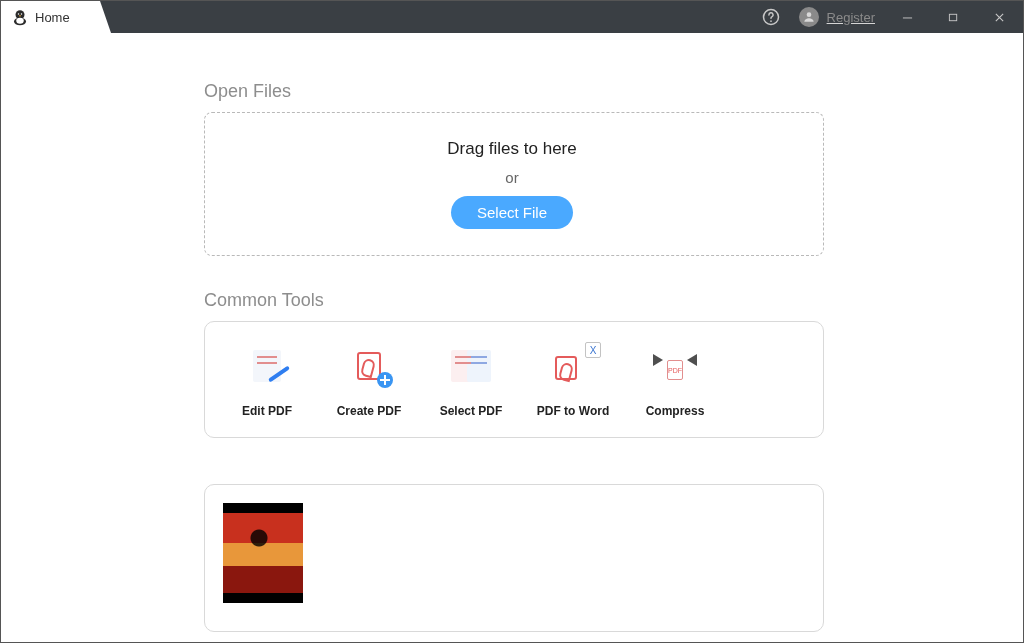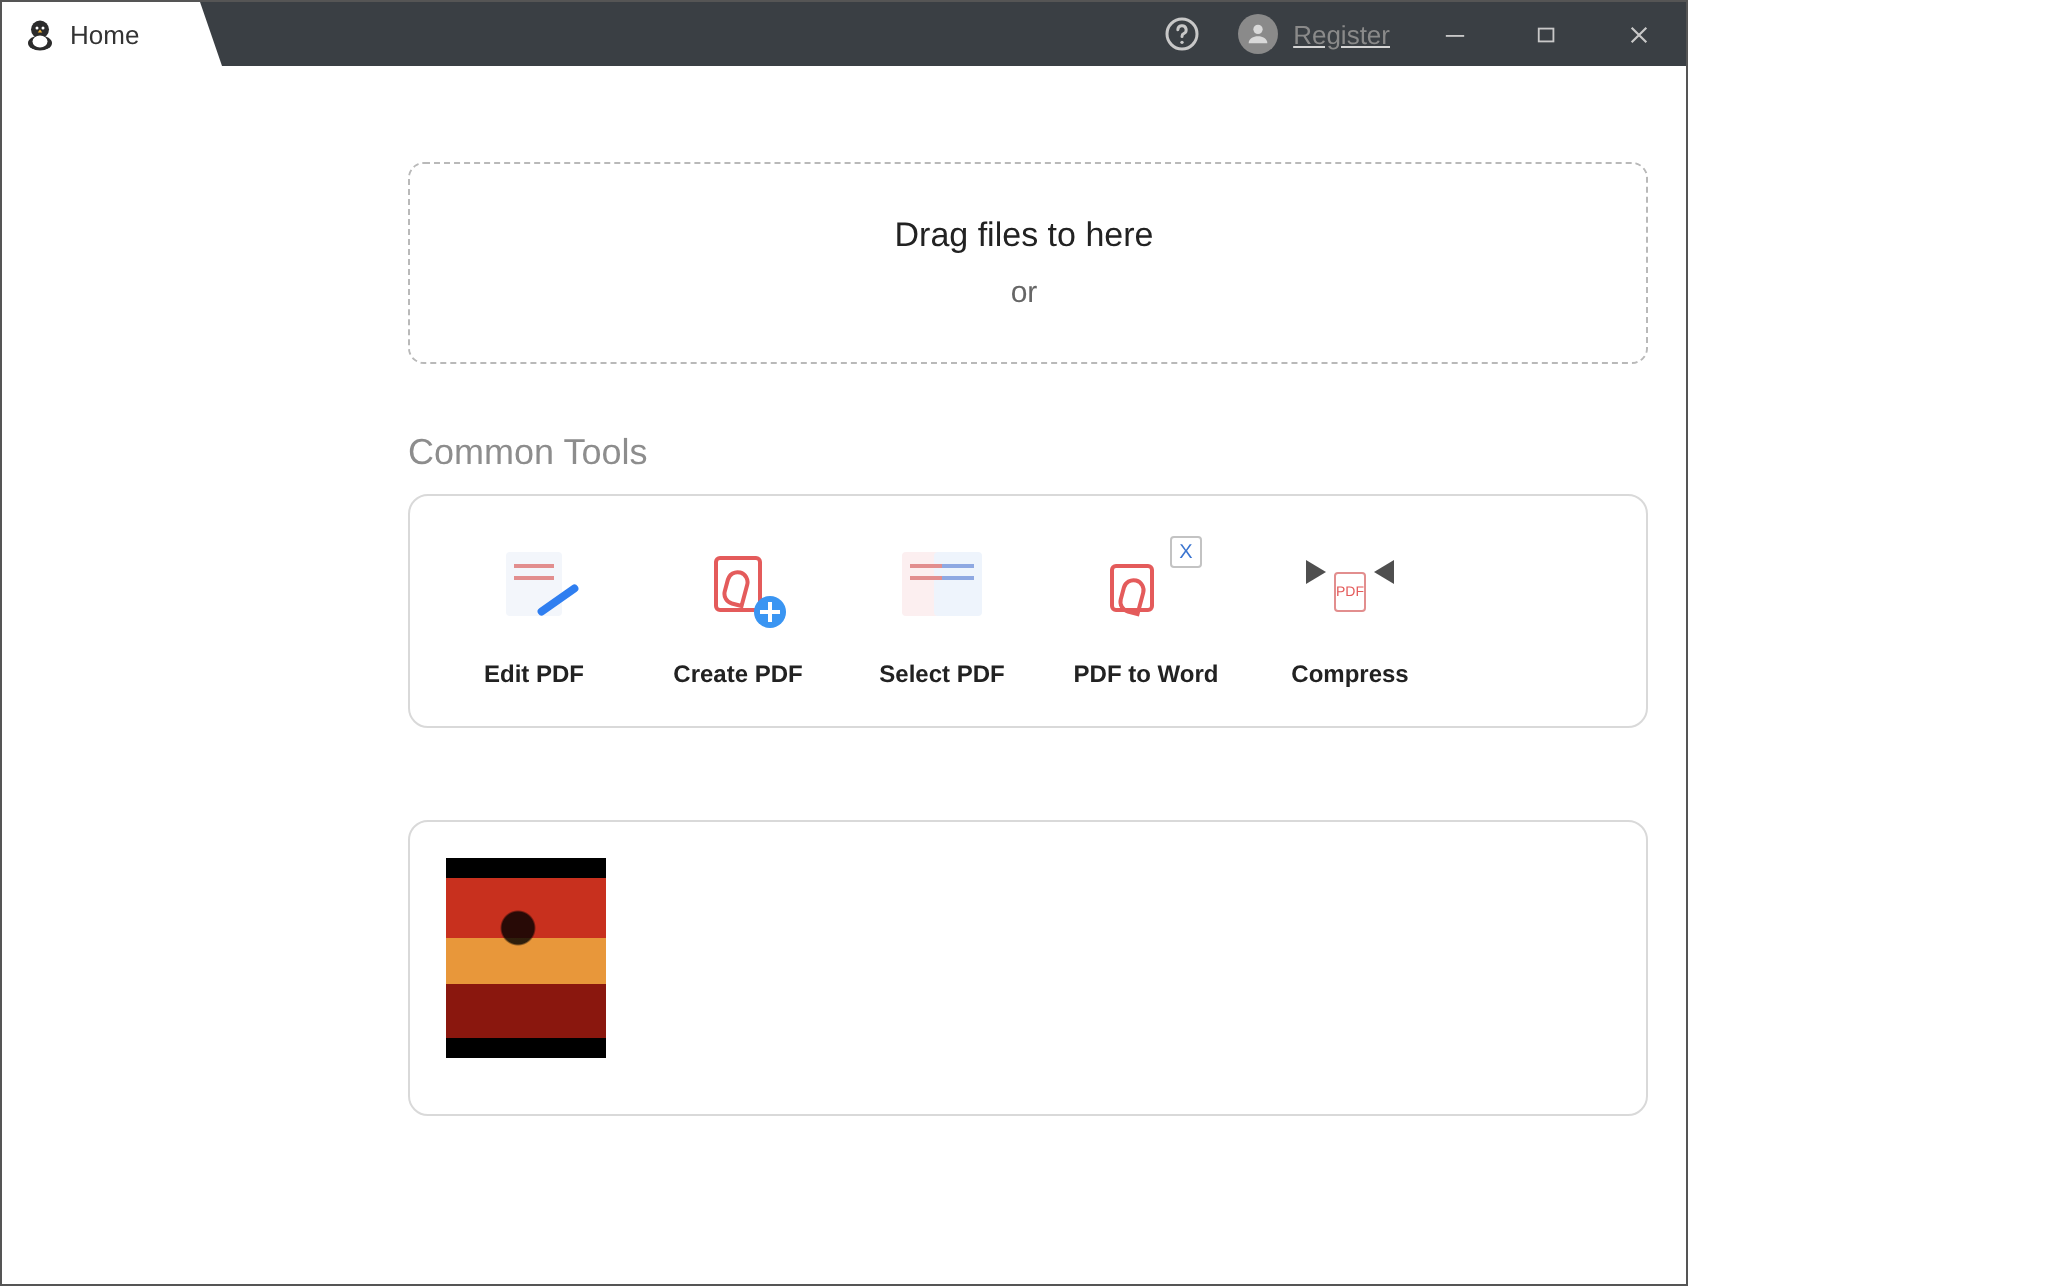--- a/index.html
+++ b/index.html
@@ -1,17 +1,17 @@
 <!DOCTYPE html>
 <html><head>
 <meta charset="utf-8">
 <style>
   * { box-sizing: border-box; margin: 0; padding: 0; }
   html, body { width: 1024px; height: 643px; font-family: "Segoe UI", Arial, sans-serif; background: #fff; overflow: hidden; }
-  .window { width: 844px; height: 643px; border: 1px solid #555; display: flex; flex-direction: column; background: #fff; }
+  .window { width: 1024px; height: 643px; border: 1px solid #555; display: flex; flex-direction: column; background: #fff; }
   
   .titlebar { height: 32px; background: #3a3f44; display: flex; align-items: stretch; color: #d5d5d5; font-size: 13px; position: relative; }
   .tab-home { width: 110px; background: #fff; color: #333; display: flex; align-items: center; gap: 6px; padding-left: 10px; position: relative; clip-path: polygon(0 0, 90% 0, 100% 100%, 0 100%); }
   .penguin-icon { width: 18px; height: 18px; }
   .tab-doc { width: 280px; background: #2b2f33; color: #ddd; display: flex; align-items: center; justify-content: center; font-size: 14px; }
   .titlebar-spacer { flex: 1; }
   .titlebar-right { display: flex; align-items: center; gap: 18px; padding-right: 10px; text-decoration: underline; }
   .icon-btn { width: 20px; height: 20px; display: flex; align-items: center; justify-content: center; color: #c8c8c8; cursor: pointer; }
   .register-wrap { display: flex; align-items: center; gap: 8px; color: #8a8a8a; font-size: 13px; cursor: pointer; }
   .avatar { width: 20px; height: 20px; border-radius: 50%; background: #8a8a8a; display: flex; align-items: center; justify-content: center; }
@@ -101,23 +101,25 @@
       <span class="win-btn">
         <svg viewBox="0 0 12 12" width="11" height="11" stroke="#c8c8c8" stroke-width="1.2">
             <path d="M2 2l8 8M10 2l-8 8"></path>
           </svg>
       </span>
     </div>
   </div>
 
   <div class="body">
 
+    <div class="section-title">Open Files</div>
     <div class="open-files-box">
       <div class="drag-text">Drag files to here</div>
       <div class="or-text">or</div>
+      <button class="select-btn">Select File</button>
     </div>
 
     <div class="section-gap"></div>
 
     <div class="section-title">Common Tools</div>
     <div class="tools-box">
 
       <div class="tool">
         <div class="tool-icon">
           <div class="ti-page"></div>

